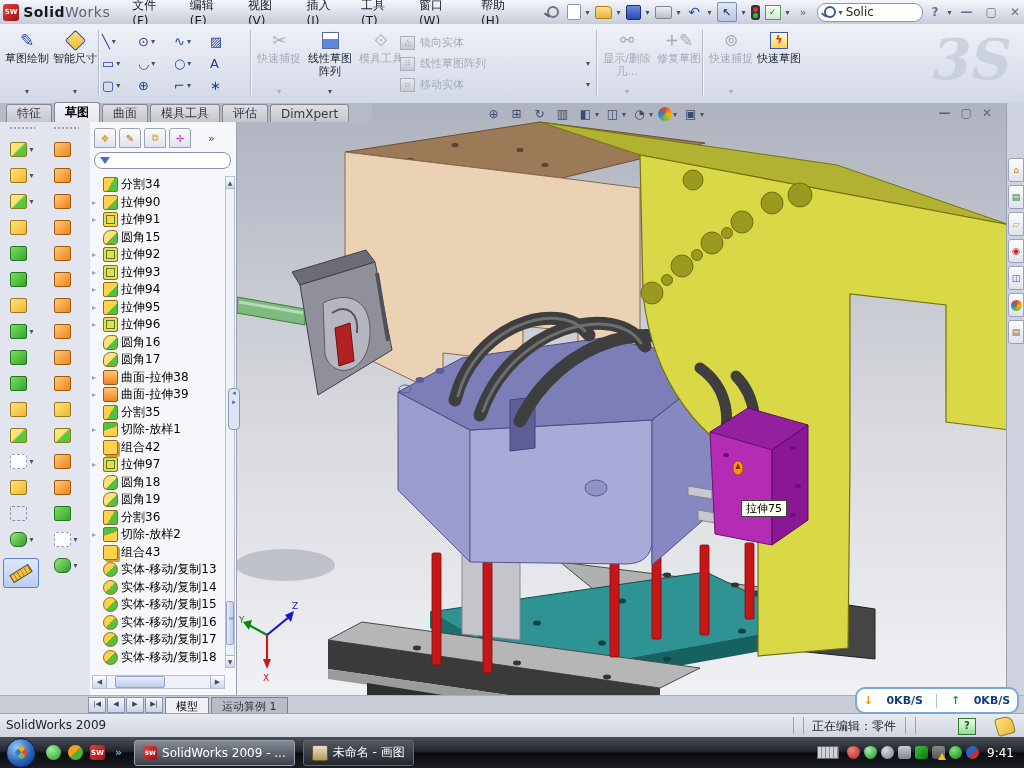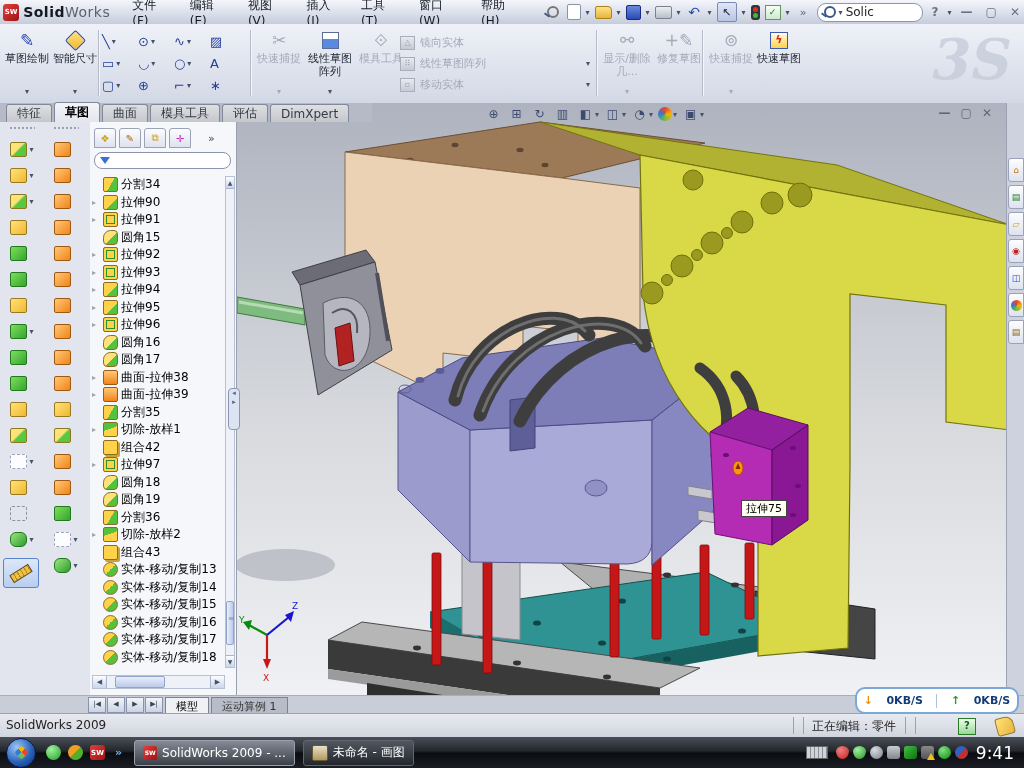--- a/index.html
+++ b/index.html
@@ -172,21 +172,21 @@
   .tric{width:13px;height:13px;border-radius:3px;}
   .tr-red{background:radial-gradient(circle at 35% 30%,#f08080,#c02020);border-radius:50% 50% 50% 50%/40% 40% 60% 60%;}
   .tr-green{background:radial-gradient(circle at 35% 30%,#a0f0a0,#209020);border-radius:50% 50% 50% 50%/40% 40% 60% 60%;}
   .tr-gray{background:radial-gradient(circle at 35% 30%,#d8dce2,#787e88);border-radius:50%;}
   .tr-gray2{background:linear-gradient(#c8ccd4,#80868e);}
   .tr-green2{background:linear-gradient(135deg,#40c040,#107010);}
   .tr-warn{background:linear-gradient(#888,#555);position:relative;}
   .tr-warn:after{content:"";position:absolute;right:-1px;bottom:-1px;width:0;height:0;border-left:4px solid transparent;border-right:4px solid transparent;border-bottom:7px solid #f0c020;}
   .tr-green3{background:radial-gradient(circle at 35% 30%,#80e080,#108810);border-radius:50%;}
   .tr-split{background:linear-gradient(135deg,#3060c0 50%,#c03030 50%);border-radius:50%;}
-  .clock{color:#fff;font-size:17px;margin-right:10px;}
+  .clock{color:#fff;font-size:12px;margin-right:10px;}
 </style>
 </head>
 <body>
 
 <div id="app">
 
   <div class="abs titlebar">
     <div class="swlogo">SW</div>
     <div class="brand"><b>Solid</b><span>Works</span></div>
     <div class="menus">

